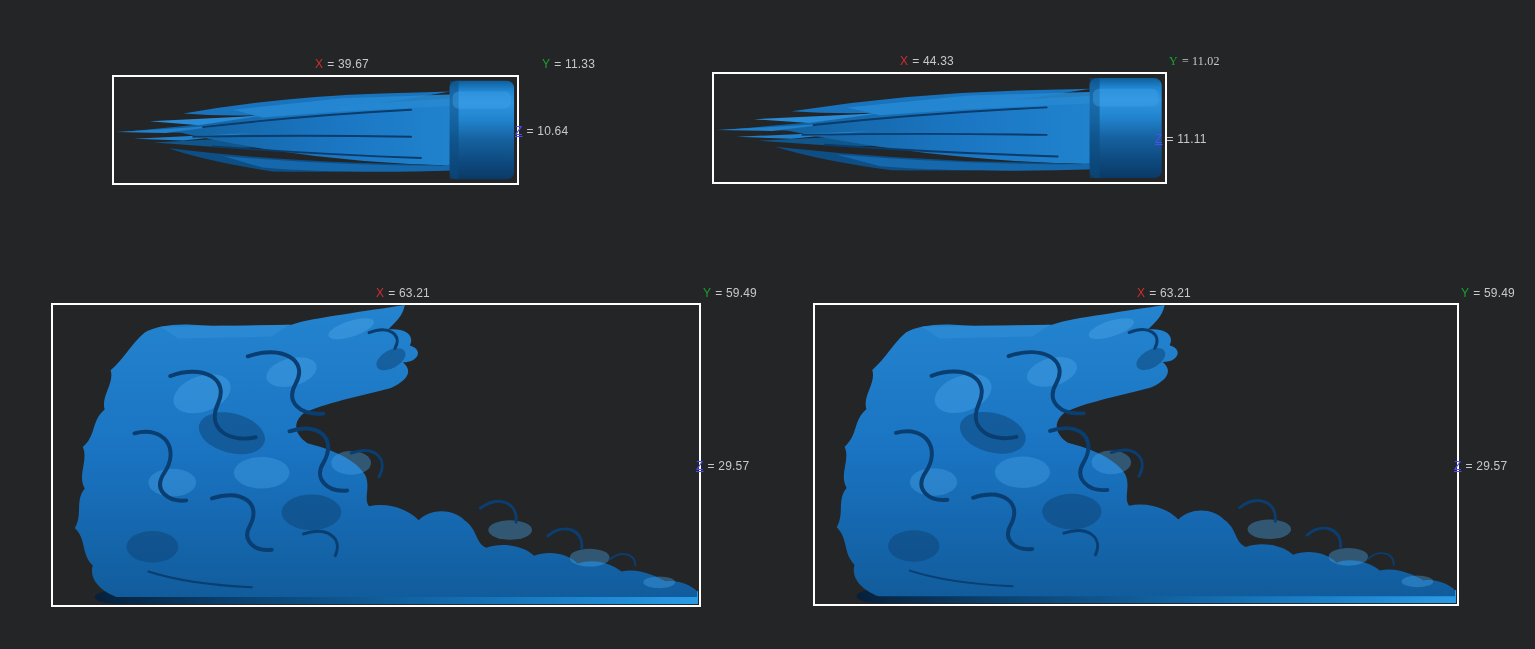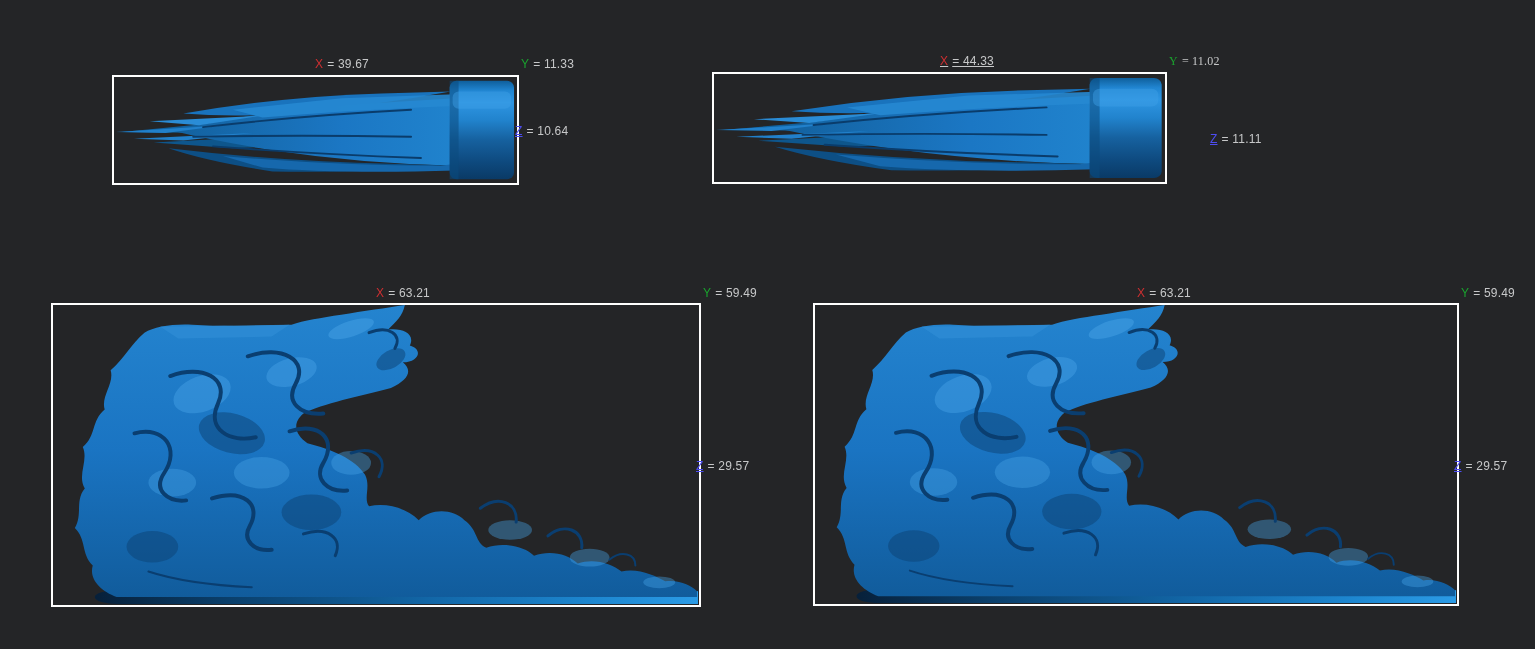--- a/index.html
+++ b/index.html
@@ -154,39 +154,39 @@
 <div class="stage">
 
   <div class="bbox" style="left:88px; top:75px; width:407px; height:110px;">
     <svg viewBox="0 0 407 110" preserveAspectRatio="none" width="403" height="106">
         <use href="#spiky-plume-mesh"></use>
       </svg>
   </div>
   <div class="meas" style="left:291px; top:57px;">
     <span class="ax ax-x">X</span><span class="val">= 39.67</span>
   </div>
-  <div class="meas" style="left:497px; top:57px;">
+  <div class="meas" style="left:518px; top:57px;">
     <span class="ax ax-y">Y</span><span class="val">= 11.33</span>
   </div>
   <div class="meas" style="left:491px; top:124px;">
     <span class="ax ax-z">Z</span><span class="val">= 10.64</span>
   </div>
 
   <div class="bbox" style="left:688px; top:72px; width:455px; height:112px;">
     <svg viewBox="0 0 407 110" preserveAspectRatio="none" width="451" height="108">
         <use href="#spiky-plume-mesh"></use>
       </svg>
   </div>
-  <div class="meas" style="left:916px; top:54px;text-decoration:underline;">
+  <div class="meas" style="left:876px; top:54px;">
     <span class="ax ax-x">X</span><span class="val">= 44.33</span>
   </div>
   <div class="meas" style="left:1145px; top:54px;font-family:Liberation Serif, serif;">
     <span class="ax ax-y">Y</span><span class="val">= 11.02</span>
   </div>
-  <div class="meas" style="left:1186px; top:132px;text-align:right;">
+  <div class="meas" style="left:1131px; top:132px;text-align:right;">
     <span class="ax ax-z">Z</span><span class="val">= 11.11</span>
   </div>
 
   <div class="bbox" style="left:27px; top:303px; width:650px; height:304px;">
     <svg viewBox="0 0 650 304" preserveAspectRatio="none" width="646" height="300">
         <use href="#smoke-cloud-mesh"></use>
       </svg>
   </div>
   <div class="meas" style="left:352px; top:286px;">
     <span class="ax ax-x">X</span><span class="val">= 63.21</span>

